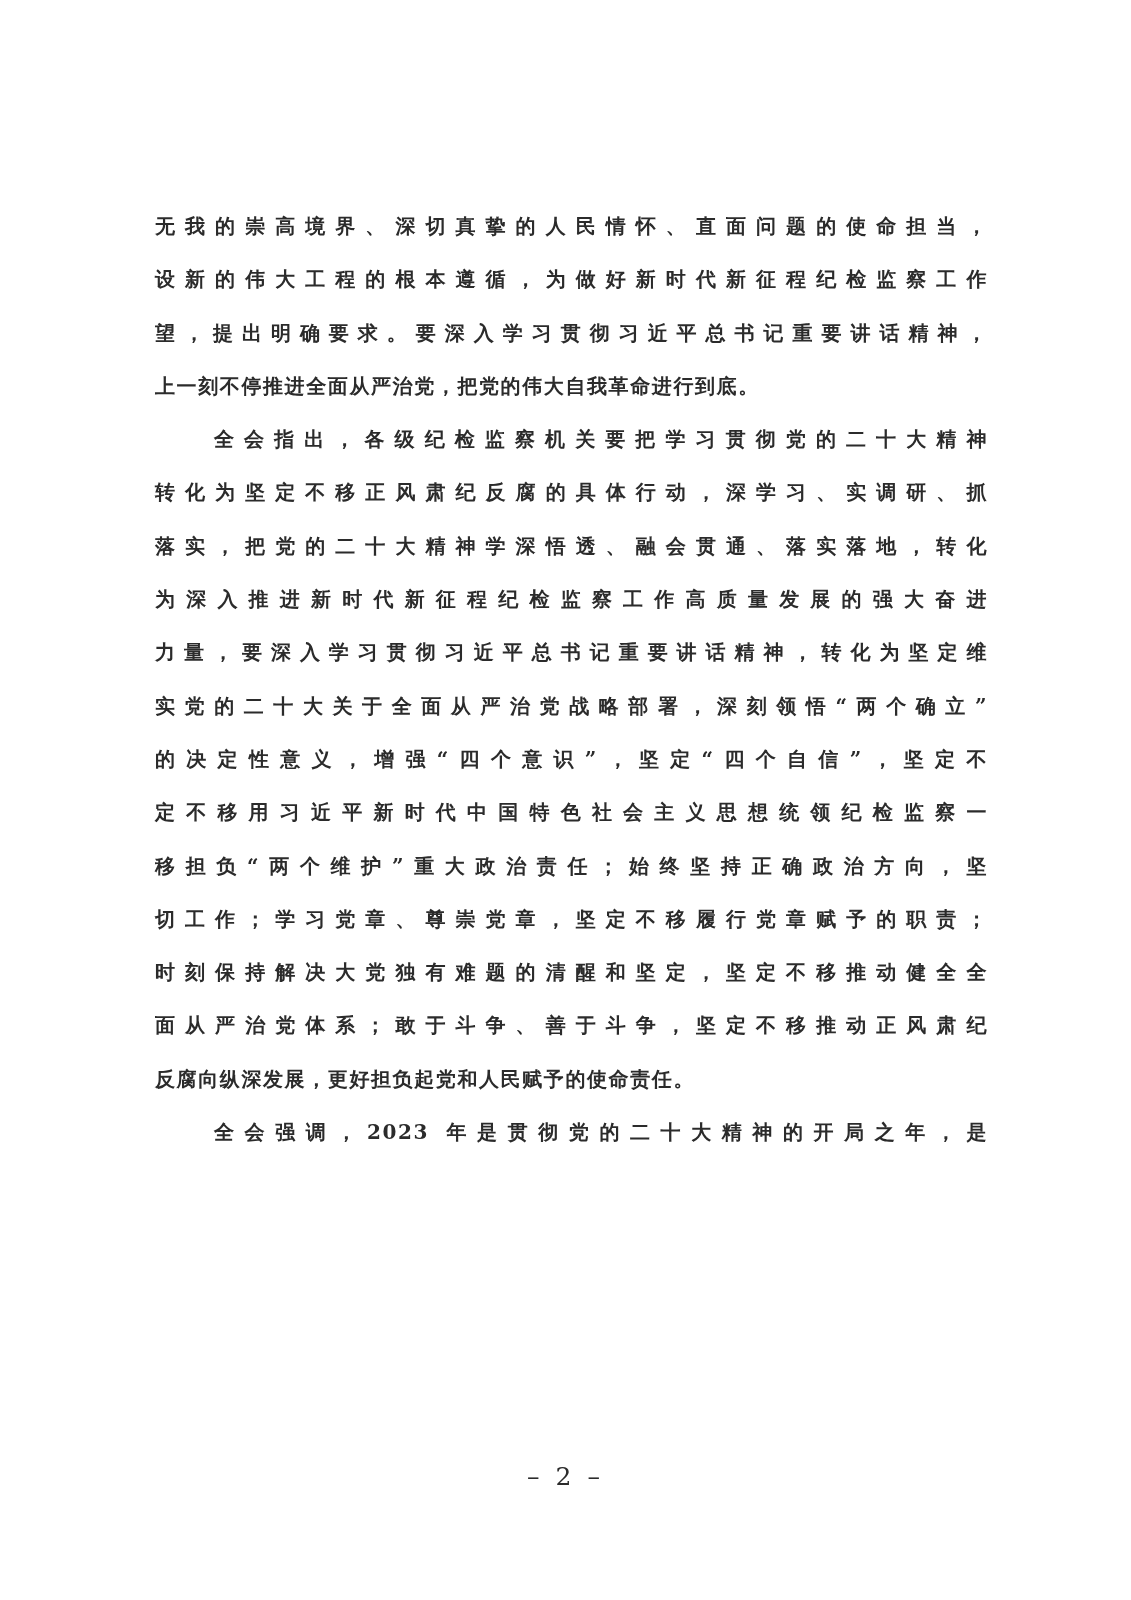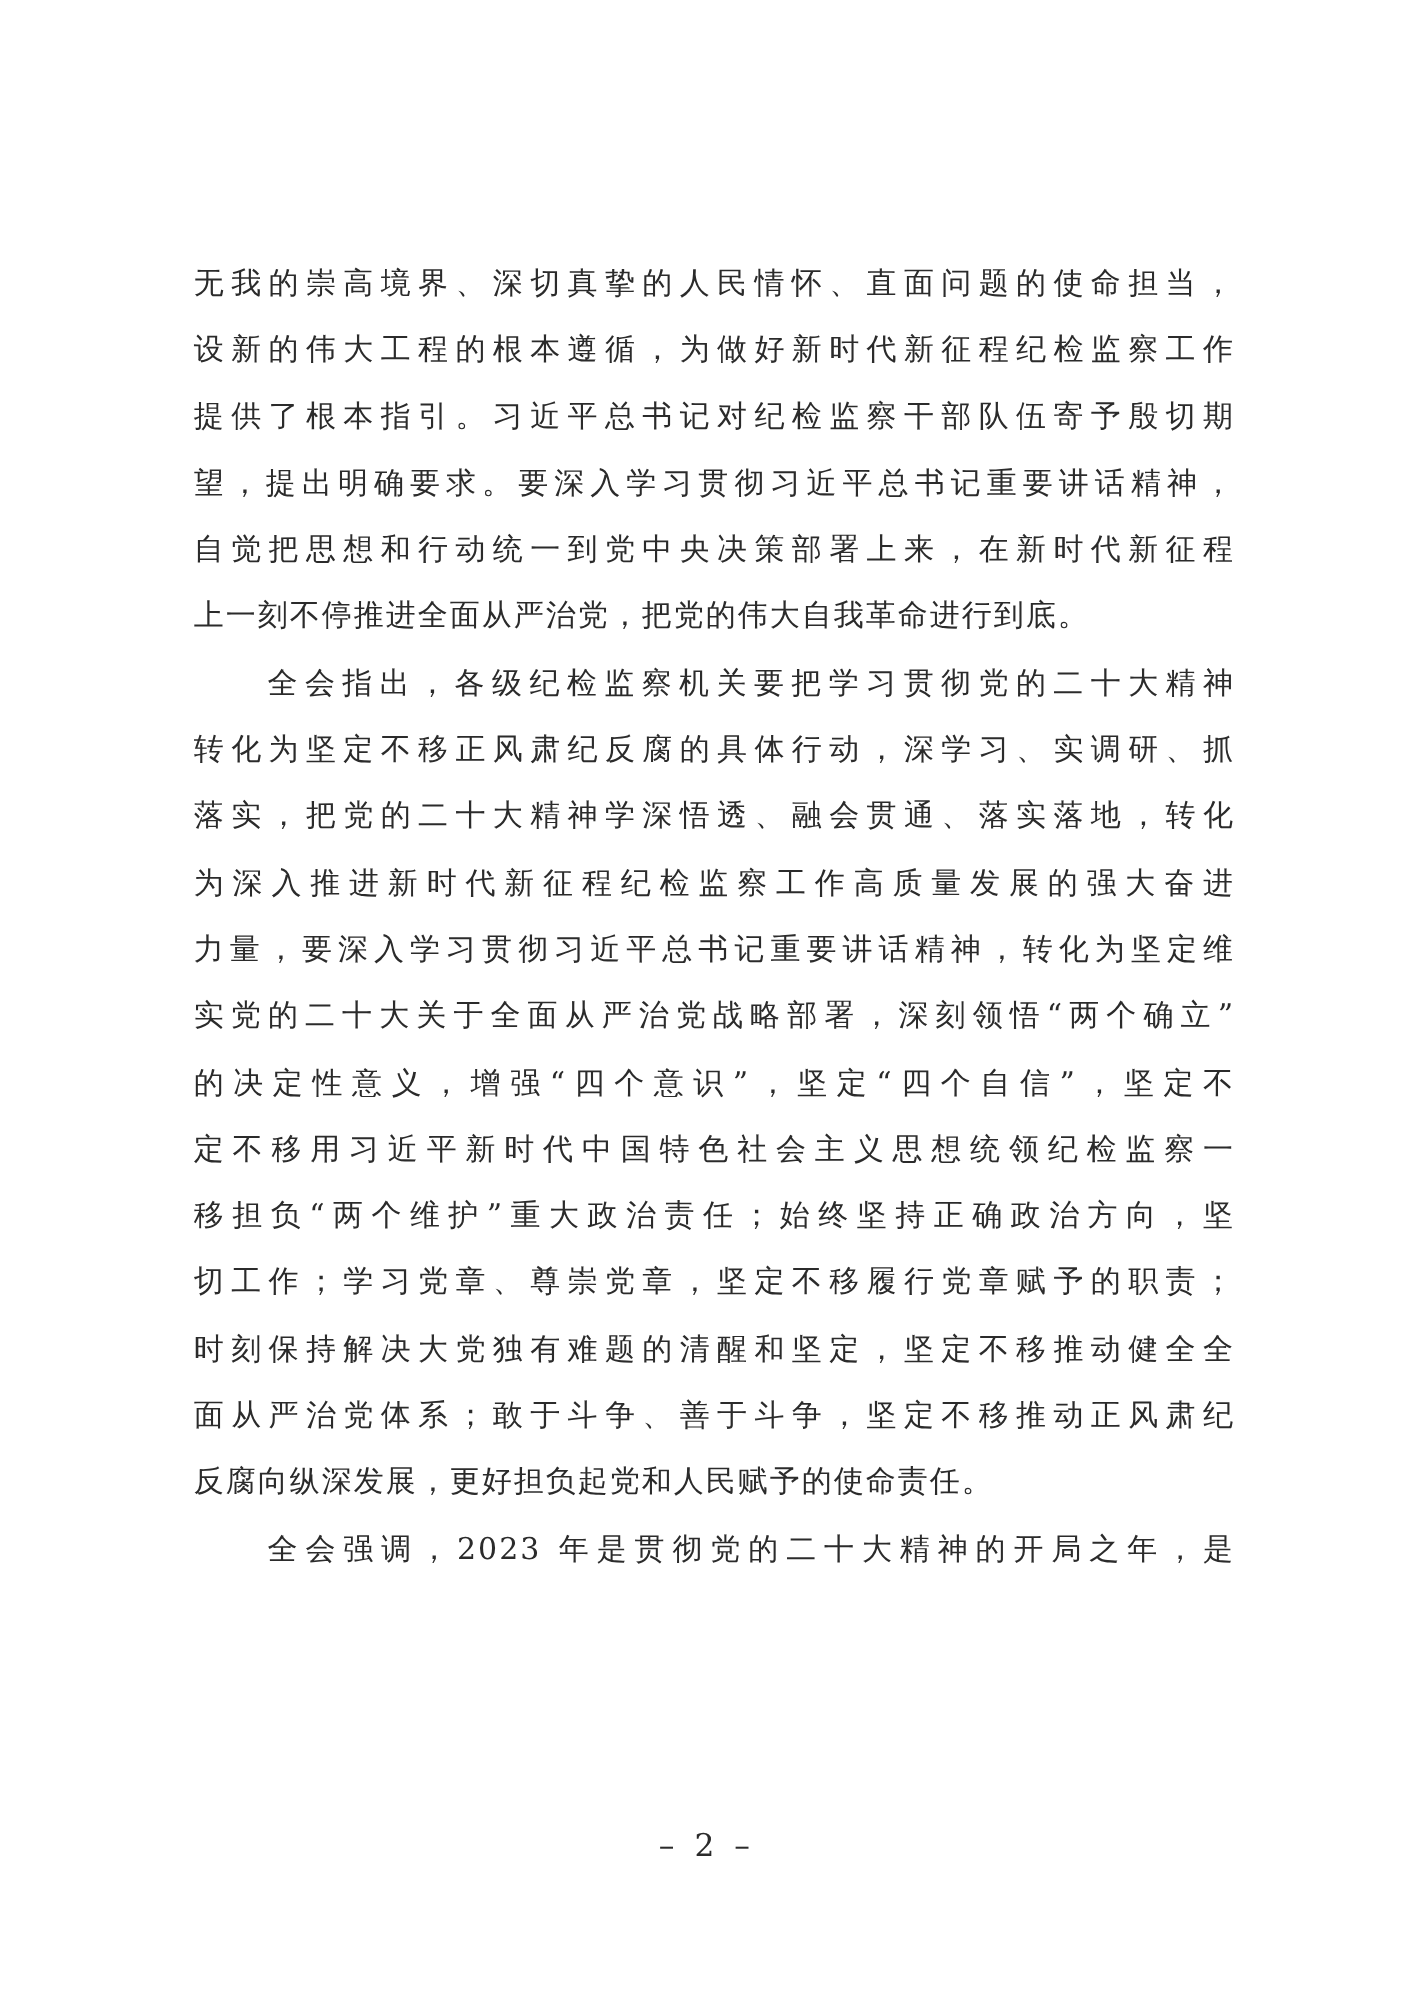--- a/index.html
+++ b/index.html
@@ -18,26 +18,26 @@
   .text-block {
     position: absolute;
     left: 155px;
     top: 200px;
     width: 833px;
     color: #2b2b2b;
   }
   .line {
     height: 53.3px;
     line-height: 53.3px;
-    font-size: 24px;
+    font-size: 20px;
     letter-spacing: 1.6px;
     text-align: justify;
     text-align-last: justify;
     white-space: normal;
-    font-weight: 400;
+    font-weight: 700;
   }
   .line.indent {
     text-indent: 59px;
   }
   .line.para-end {
     text-align: right;
     text-align-last: left;
   }
   .footer {
     position: absolute;
@@ -50,23 +50,21 @@
     color: #2b2b2b;
   }
 </style>
 </head>
 <body>
 
 <div class="page">
   <div class="text-block">
       <div class="line">无我的崇高境界、深切真挚的人民情怀、直面问题的使命担当，</div>
       <div class="line">设新的伟大工程的根本遵循，为做好新时代新征程纪检监察工作</div>
-      <div class="line">提供了根本指引。习近平总书记对纪检监察干部队伍寄予殷切期</div>
       <div class="line">望，提出明确要求。要深入学习贯彻习近平总书记重要讲话精神，</div>
-      <div class="line">自觉把思想和行动统一到党中央决策部署上来，在新时代新征程</div>
       <div class="line para-end">上一刻不停推进全面从严治党，把党的伟大自我革命进行到底。</div>
       <div class="line indent">全会指出，各级纪检监察机关要把学习贯彻党的二十大精神</div>
       <div class="line">转化为坚定不移正风肃纪反腐的具体行动，深学习、实调研、抓</div>
       <div class="line">落实，把党的二十大精神学深悟透、融会贯通、落实落地，转化</div>
       <div class="line">为深入推进新时代新征程纪检监察工作高质量发展的强大奋进</div>
       <div class="line">力量，要深入学习贯彻习近平总书记重要讲话精神，转化为坚定维</div>
       <div class="line">实党的二十大关于全面从严治党战略部署，深刻领悟“两个确立”</div>
       <div class="line">的决定性意义，增强“四个意识”，坚定“四个自信”，坚定不</div>
       <div class="line">定不移用习近平新时代中国特色社会主义思想统领纪检监察一</div>
       <div class="line">移担负“两个维护”重大政治责任；始终坚持正确政治方向，坚</div>

